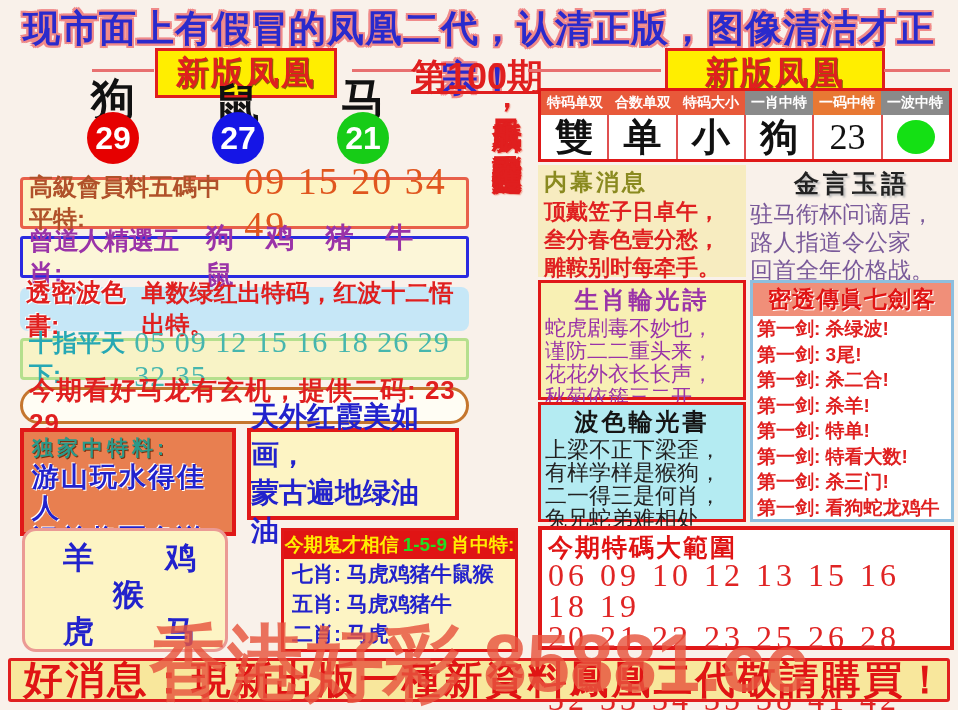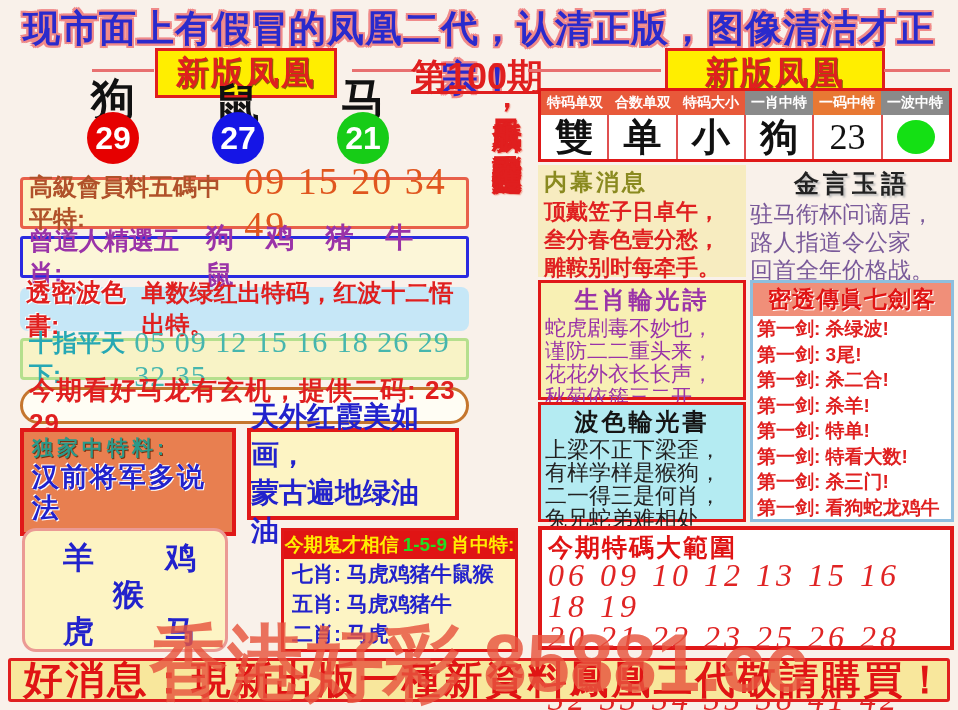--- a/index.html
+++ b/index.html
@@ -90,21 +90,21 @@
   .zp-line{color:#9a33a8;font-size:21px;line-height:23px;}
   .wp-box{top:402px;left:538px;width:208px;height:120px;background:#b4ebf2;border:3px solid #e01818;box-sizing:border-box;padding:1px 4px;}
   .wp-title{color:#151515;font-weight:900;font-size:24px;text-align:center;letter-spacing:3px;}
   .wp-line{color:#222;font-size:22px;line-height:23px;}
   .ss-box{top:280px;left:750px;width:204px;height:242px;border:3px solid #8ebede;box-sizing:border-box;background:#fff;}
   .ss-head{height:33px;background:#f08f79;display:flex;align-items:center;justify-content:center;
            color:#e01414;font-size:23px;font-weight:900;letter-spacing:1px;text-shadow:1px 1px 0 #fff;}
   .ss-line{color:#e02020;font-size:19px;font-weight:700;line-height:25.5px;padding-left:4px;}
   .range-box{top:526px;left:538px;width:416px;height:124px;border:4px solid #e01818;box-sizing:border-box;background:#fff;padding:4px 6px;}
   .range-title{color:#e01414;font-weight:900;font-size:25px;letter-spacing:2px;line-height:26px;}
-  .range-row{color:#e02424;font-size:32px;font-family:"Liberation Serif","DejaVu Serif",serif;letter-spacing:4px;line-height:31px;font-style:italic;}
+  .range-row{color:#e02424;font-size:32px;font-family:"Liberation Serif","DejaVu Serif",serif;letter-spacing:4px;line-height:31px;}
   .watermark{
     top:612px;left:0;width:958px;text-align:center;z-index:6;
     color:rgba(230,84,62,0.82);font-size:78px;font-weight:900;letter-spacing:0px;
     white-space:nowrap;transform:scaleY(1.05);
   }
   .bottom-banner{
     top:658px;left:8px;width:942px;height:44px;background:#f8e79c;border:3px solid #e02020;border-radius:3px;
     box-sizing:border-box;display:flex;align-items:center;justify-content:center;z-index:4;
     color:#e01414;font-size:39px;font-weight:900;letter-spacing:3px;white-space:nowrap;padding-left:13px;
   }
@@ -148,20 +148,21 @@
   <span class="tf-label">十指平天下:</span>
   <span class="tf-nums">05 09 12 15 16 18 26 29 32 35</span>
 </div>
 
 <div class="abs lbox tc-box">
   <span class="tc-text">今期看好马龙有玄机，提供二码: 23 29</span>
 </div>
 
 <div class="abs ex-box">
   <div class="ex-title">独家中特料:</div>
+  <div class="ex-line">游山玩水得佳人</div>
   <div class="ex-line">汉前将军多说法</div>
 </div>
 
 <div class="abs cp-box">
   <div class="cp-line">天外红霞美如画，</div>
   <div class="cp-line">蒙古遍地绿油油。</div>
 </div>
 
 <div class="abs zg-box">
   <span class="zg-item" style="top:6px;left:38px;">羊</span>

